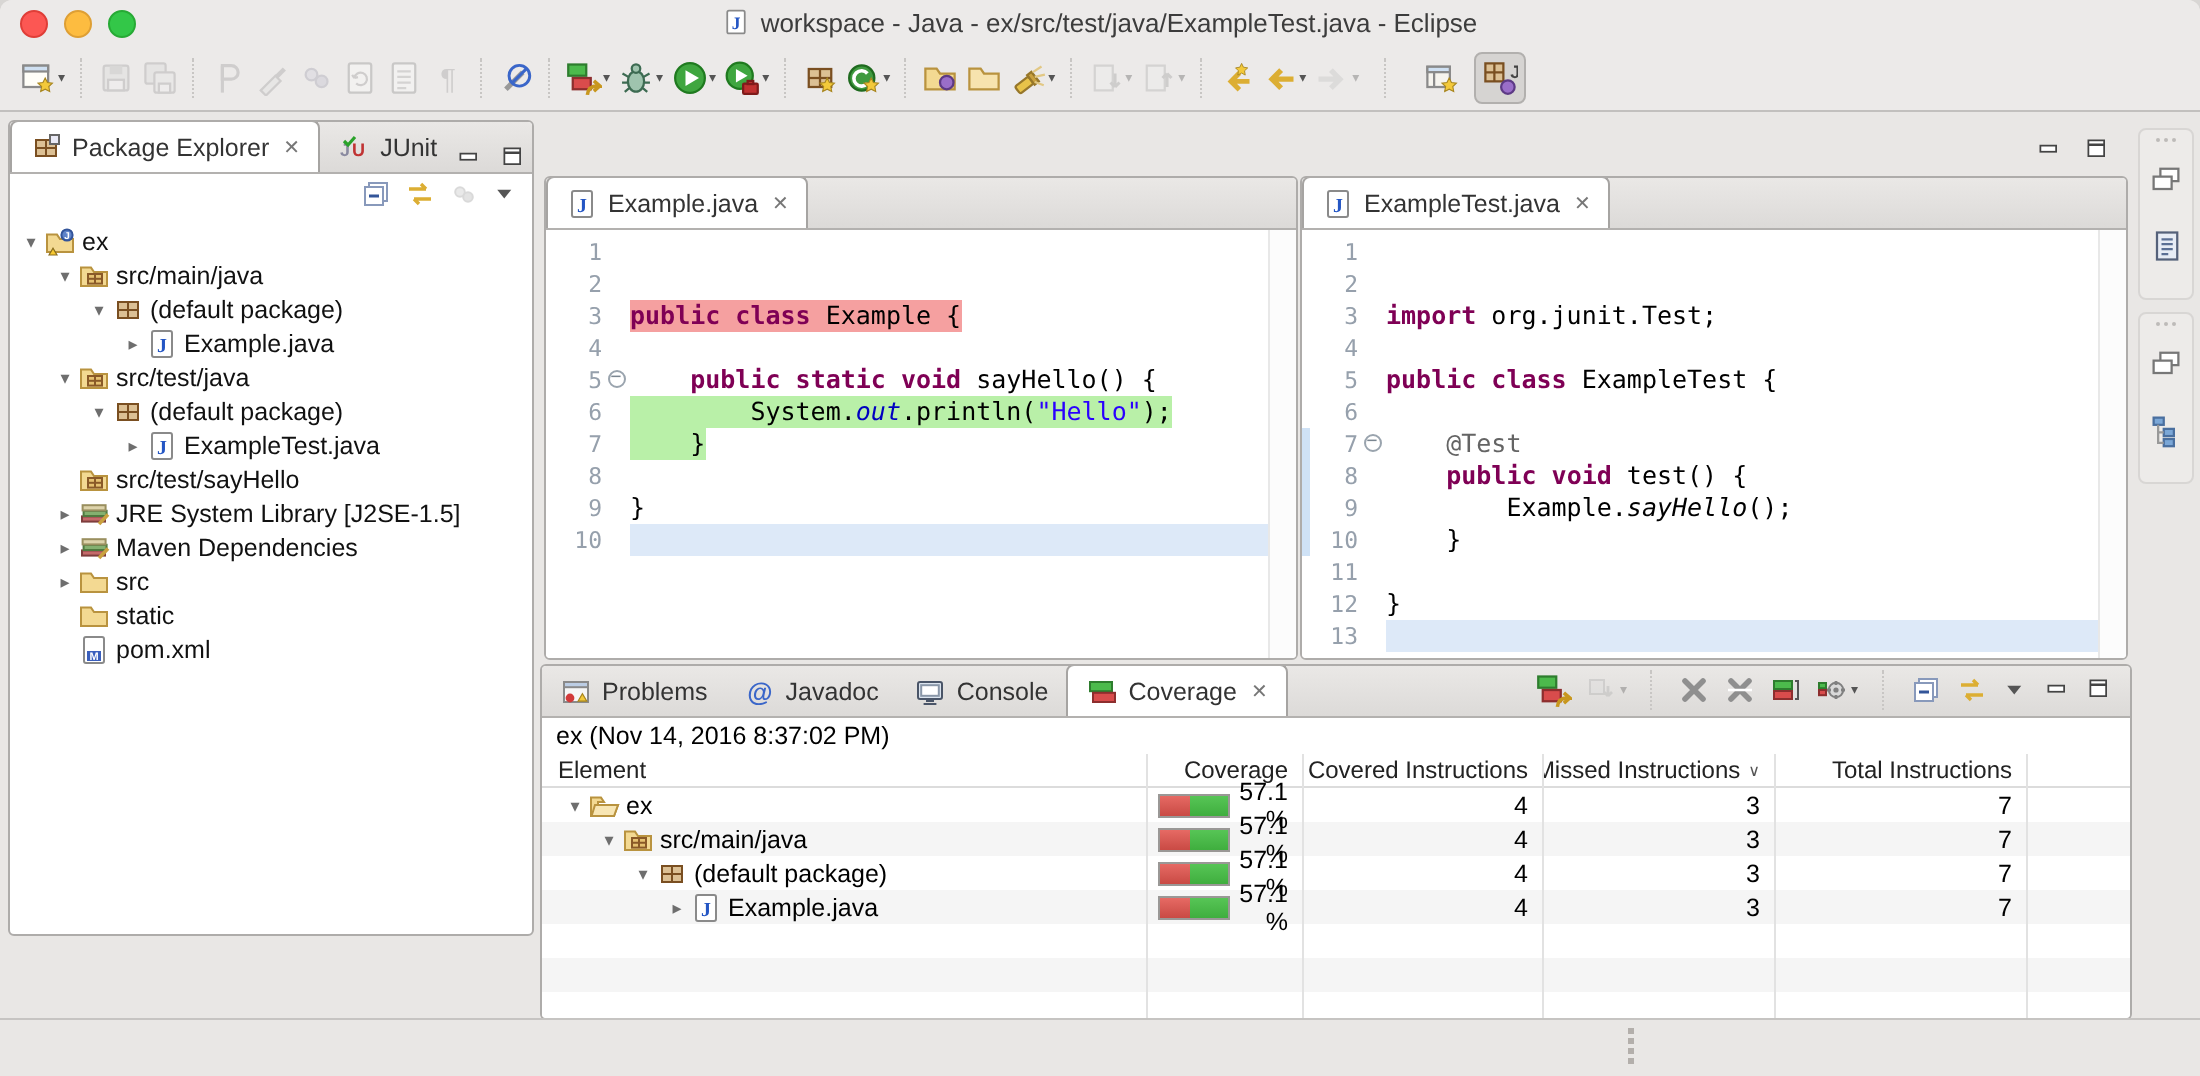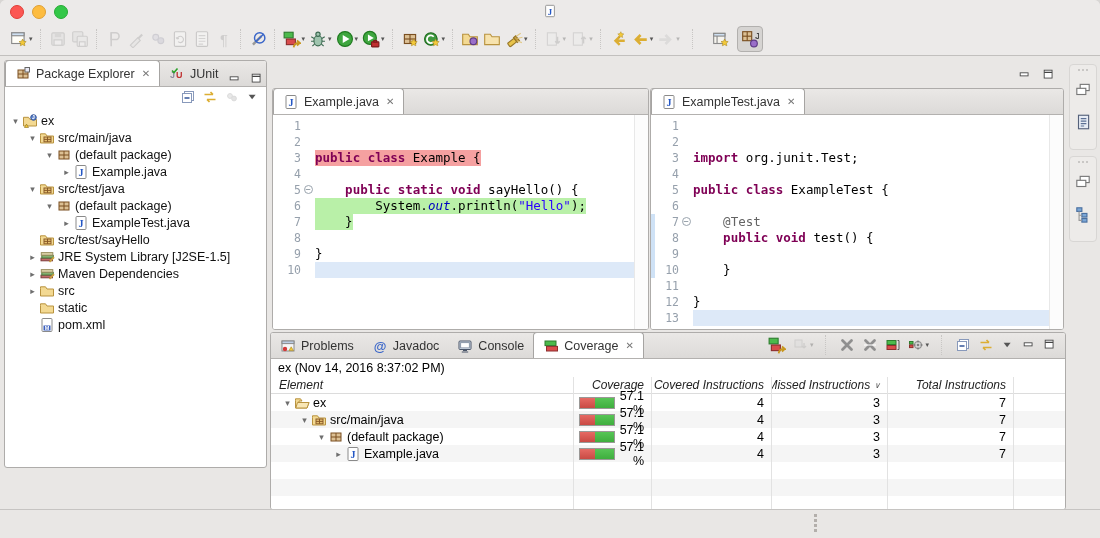--- a/index.html
+++ b/index.html
@@ -60,21 +60,21 @@
   .ann{color:#646464;}
   .hl-red{background:var(--covred);}
   .hl-green{background:var(--covgreen);}
   .cline.hlline .ctext{flex:1;background:var(--cursorline);margin-right:14px;}
 
   
   .bp-toolbar{margin-left:auto;display:flex;align-items:center;gap:7px;padding-right:8px;padding-bottom:3px;}
   .session{height:18px;display:flex;align-items:center;padding-left:7px;font-size:12.5px;color:#000;background:#fff;}
   .cov-table{position:relative;height:134px;background:#fff;}
   .cov-head{display:flex;height:16px;font-size:12px;color:#222;border-bottom:1px solid #dcdcdc;align-items:center;}
-  .cov-head .hc{box-sizing:border-box;white-space:nowrap;overflow:hidden;font-style:italic;}
+  .cov-head .hc{box-sizing:border-box;white-space:nowrap;overflow:hidden;}
   .covrow{display:flex;height:17px;align-items:center;font-size:12.5px;}
   .covrow.alt{background:#f5f5f5;}
   .cell{box-sizing:border-box;display:flex;align-items:center;height:100%;}
   .num-r{justify-content:flex-end;padding-right:7px;}
   .covbar{width:36px;height:12px;border:1px solid #9a9896;display:flex;overflow:hidden;box-sizing:border-box;margin-left:6px;}
   .vline{position:absolute;top:0;bottom:0;width:1px;background:#e2e2e2;}
   .sortchev{font-size:8px;color:#555;margin-left:4px;}
 
   
   .right-trim{position:absolute;right:0;top:58px;width:34px;bottom:28px;}
@@ -97,20 +97,21 @@
       <span class="light yellow"></span>
       <span class="light green"></span>
     </div>
     <div class="titletext">
       <span id="title-icon">
           <svg width="14" height="14" viewBox="0 0 16 16">
             <rect x="3" y="1.5" width="10" height="13" rx="1" fill="#fff" stroke="#8a8a8a"></rect>
             <text x="8" y="12" font-size="10" font-family="Liberation Serif,serif" font-weight="bold" fill="#2456c4" text-anchor="middle">J</text>
           </svg>
         </span>
+      <span>workspace - Java - ex/src/test/java/ExampleTest.java - Eclipse</span>
     </div>
   </div>
 
   <div class="toolbar" id="main-toolbar">
       <span class="tbtn">
         <span class="iconw" style="display:inline-flex">
           <svg width="18" height="18" viewBox="0 0 16 16">
             <rect x="1.5" y="2.5" width="11" height="9.5" fill="#fffef8" stroke="#8a8a8a"></rect>
             <rect x="1.5" y="2.5" width="11" height="2.6" fill="#cfe0f2" stroke="#8a8a8a"></rect>
             <path d="M11.2 8 l1 2 2.2.3-1.6 1.5.4 2.2-2-1-2 1 .4-2.2-1.6-1.5 2.2-.3z" fill="#f3c93a" stroke="#a8861f" stroke-width="0.5"></path>
@@ -731,20 +732,21 @@
           <div class="cline">
             <i class="dbar"></i>
             <span class="lnum">8</span>
             <span class="fold"></span>
             <span class="ctext"><span>    </span><span class="kw">public void</span><span> test() {</span></span>
           </div>
           <div class="cline">
             <i class="dbar"></i>
             <span class="lnum">9</span>
             <span class="fold"></span>
+            <span class="ctext"><span>        Example.</span><span class="itl">sayHello</span><span>();</span></span>
           </div>
           <div class="cline">
             <i class="dbar"></i>
             <span class="lnum">10</span>
             <span class="fold"></span>
             <span class="ctext"><span>    }</span></span>
           </div>
           <div class="cline">
             <span class="lnum">11</span>
             <span class="fold"></span>

